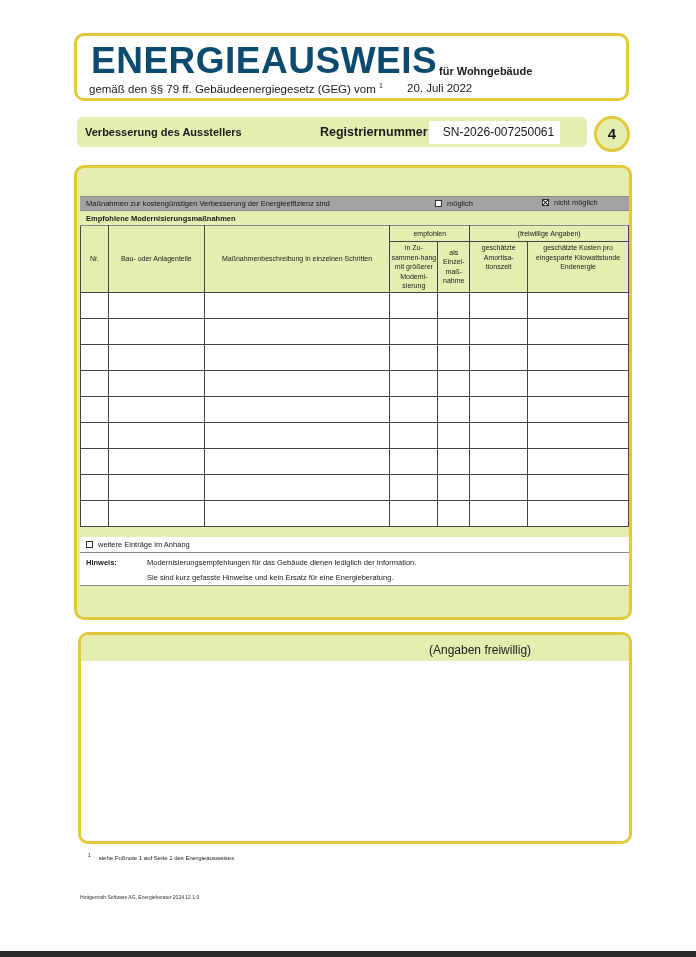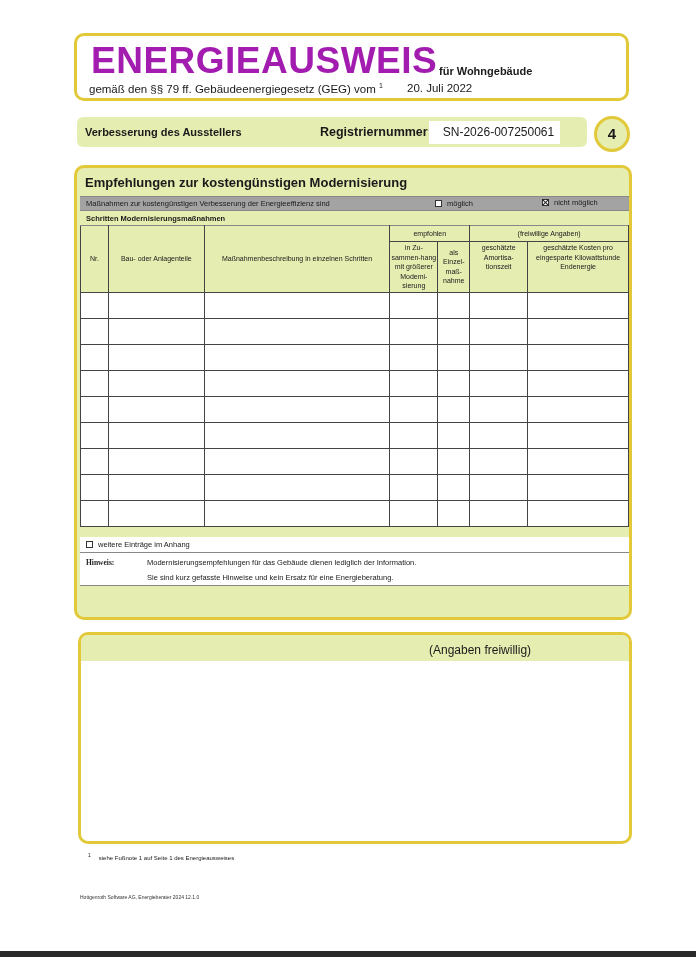--- a/index.html
+++ b/index.html
@@ -3,21 +3,21 @@
 <meta charset="utf-8">
 <style>
   * { box-sizing: border-box; margin: 0; padding: 0; }
   html, body { width: 696px; height: 957px; background: #ffffff; overflow: hidden; }
   body { position: relative; font-family: "Liberation Sans", sans-serif; color: #1a1a1a; }
 
   .frame { position: absolute; border: 3px solid #e2c93a; border-radius: 10px; background: #fff; }
 
   
   #title-box { left: 74px; top: 33px; width: 555px; height: 68px; }
-  #title-main { position: absolute; left: 14px; top: 4px; font-size: 37px; font-weight: bold; letter-spacing: 0.5px; color: #a21caf; }
+  #title-main { position: absolute; left: 14px; top: 4px; font-size: 37px; font-weight: bold; letter-spacing: 0.5px; color: #0c4a6e; }
   #title-sub { position: absolute; left: 362px; top: 29px; font-size: 11px; font-weight: bold; }
   #title-law { position: absolute; left: 12px; top: 46px; font-size: 11.5px; }
   #title-law sup { font-size: 7px; }
   #title-date { position: absolute; left: 330px; top: 46px; font-size: 11.5px; }
 
   
   #section-bar { position: absolute; left: 77px; top: 117px; width: 510px; height: 30px; background: #e6edb1; border-radius: 6px; }
   #section-label { position: absolute; left: 8px; top: 9px; font-size: 11px; font-weight: bold; }
   #reg-label { position: absolute; left: 243px; top: 8px; font-size: 12.5px; font-weight: bold; }
   #reg-value { position: absolute; left: 352px; top: 4px; width: 131px; height: 23px; background: #fff; font-size: 12px; line-height: 23px; text-align: center; padding-left: 8px; }
@@ -40,21 +40,21 @@
   #measures th, #measures td { border: 1px solid #444; text-align: center; vertical-align: middle; font-weight: normal; }
   #measures th { background: #e6edb1; line-height: 9.5px; padding: 1px 1px; }
   #measures td { background: #fff; height: 26px; }
   #measures th.top { height: 16px; }
   #measures tr.r0 th { border-top: 1px solid #888; }
 
   #more-row { position: absolute; left: 3px; top: 369px; width: 549px; height: 16px; background: #fff; border-bottom: 1px solid #888; font-size: 7.5px; }
   #more-row span.t { position: absolute; left: 18px; top: 3px; }
   #more-row .cb { position: absolute; left: 6px; top: 4px; }
   #hint-row { position: absolute; left: 3px; top: 385px; width: 549px; height: 33px; background: #fff; border-bottom: 1px solid #888; font-size: 7.5px; }
-  #hint-label { position: absolute; left: 6px; top: 5px; font-weight: bold; font-family: Liberation Serif, serif; }
+  #hint-label { position: absolute; left: 6px; top: 5px; font-weight: bold; }
   #hint-1 { position: absolute; left: 67px; top: 5px; }
   #hint-2 { position: absolute; left: 67px; top: 20px; }
   #source-row { position: absolute; left: 3px; top: 418px; width: 549px; height: 34px; background: #fff; font-size: 7.5px; }
   #source-label-1 { position: absolute; left: 6px; top: 7px; }
   #source-label-2 { position: absolute; left: 6px; top: 21px; }
   #source-value { position: absolute; left: 196px; top: 0; width: 353px; height: 34px; border-left: 1px solid #444; }
 
   
   #supp-panel { left: 78px; top: 632px; width: 554px; height: 212px; }
   #supp-header { position: absolute; left: 0; top: 0; width: 548px; height: 26px; background: #e6edb1; border-radius: 7px 7px 0 0; }
@@ -78,29 +78,28 @@
 </div>
 
 <div id="section-bar">
   <div id="section-label">Verbesserung des Ausstellers</div>
   <div id="reg-label">Registriernummer:</div>
   <div id="reg-value">SN-2026-007250061</div>
 </div>
 <div id="page-badge">4</div>
 
 <div id="main-panel" class="frame">
-  <div id="main-title">Empfehlungen zur kostengünstigen Modernisierung</div>
 
   <div id="possible-row">
     <span class="t">Maßnahmen zur kostengünstigen Verbesserung der Energieeffizienz sind</span>
     <span id="opt-possible"><span class="cb"></span><span>möglich</span></span>
     <span id="opt-not-possible"><span class="cb x"></span><span>nicht möglich</span></span>
   </div>
 
-  <div id="measures-label">Schritten Modernisierungsmaßnahmen</div>
+  <div id="measures-label">Empfohlene Modernisierungsmaßnahmen</div>
 
   <table id="measures">
     <colgroup>
       <col style="width:28px">
         <col style="width:96px">
         <col style="width:186px">
         <col style="width:48px">
         <col style="width:32px">
         <col style="width:58px">
         <col style="width:101px">

